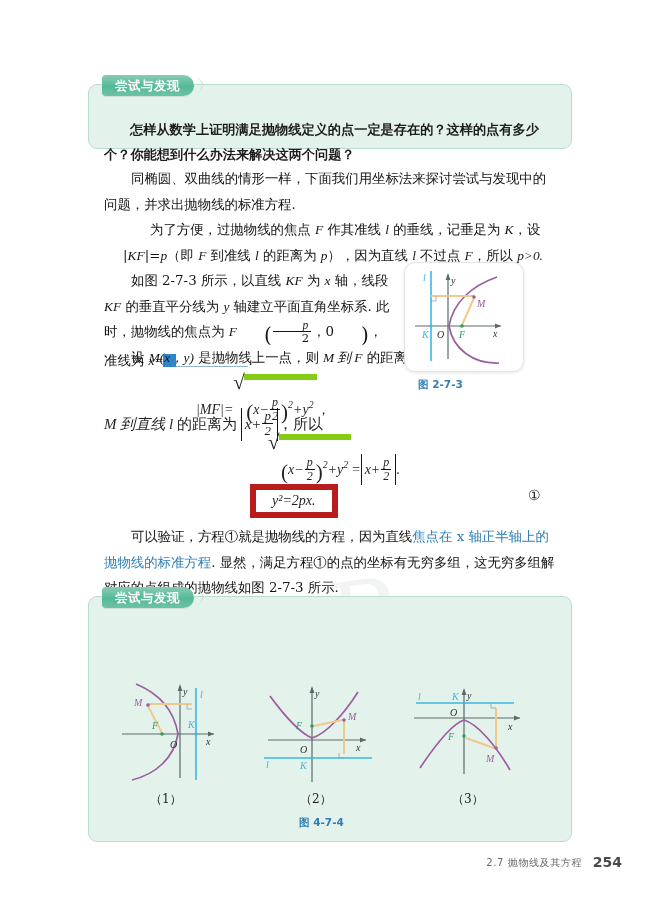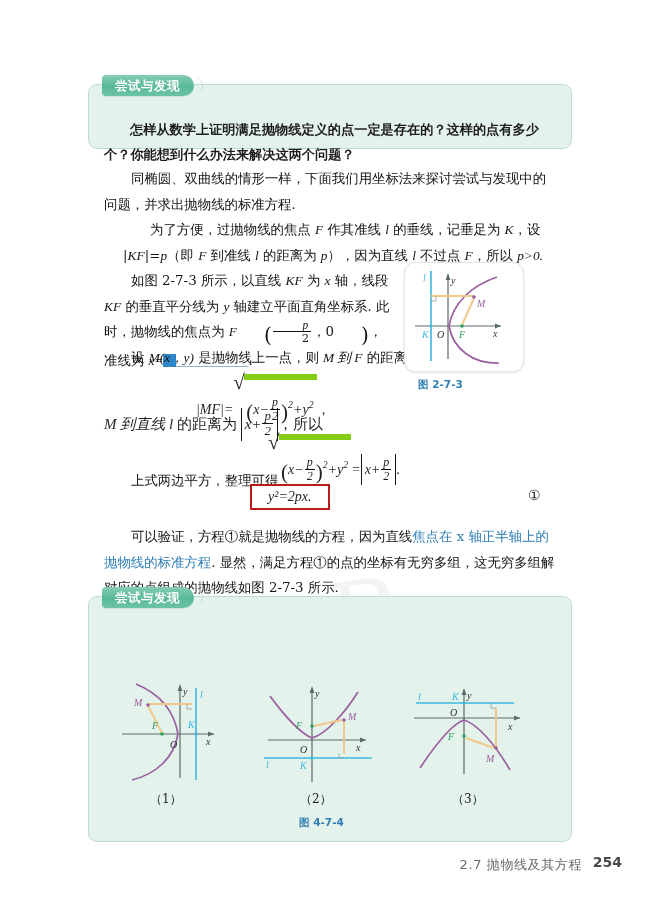--- a/index.html
+++ b/index.html
@@ -44,21 +44,21 @@
   .p5{left:104px;top:468px;width:452px;}
   .p6{left:104px;top:524px;width:452px;}
 
   
   .disp{position:absolute;font-family:"Liberation Serif","DejaVu Serif",serif;
         font-style:italic;font-size:14px;}
   .eq1{left:196px;top:374px;}
   .eq2{left:104px;top:408px;width:452px;font-style:normal;font-size:15px;}
   .eq3{left:268px;top:434px;}
 
-  .boxed{position:absolute;left:250px;top:484px;border:2px solid #b91c1c;
+  .boxed{position:absolute;left:250px;top:484px;border:6px solid #b91c1c;
          padding:3px 16px;font-style:italic;font-size:14px;background:#fff;
          font-family:"Liberation Serif",serif;}
   .circ1{position:absolute;left:528px;top:487px;font-size:14px;}
 
   
   .frac{display:inline-block;vertical-align:-0.48em;text-align:center;font-size:.86em;
         margin:0 1px;}
   .frac .n{display:block;line-height:1.04;border-bottom:1px solid #141414;padding:0 2px;}
   .frac .d{display:block;line-height:1.12;padding:0 2px;}
   .rad{display:inline-block;position:relative;padding-left:11px;}
@@ -88,21 +88,21 @@
   
   .sub{position:absolute;text-align:center;font-size:12px;
        font-family:"DejaVu Serif",serif;color:#1d1d1d;}
   .s1{left:150px;top:791px;}
   .s2{left:300px;top:791px;}
   .s3{left:452px;top:791px;}
 
   
   .footer{position:absolute;left:0;top:856px;width:658px;height:20px;}
   .frule{position:absolute;left:92px;top:0;width:474px;height:0;}
-  .fchap{position:absolute;right:76px;top:0;font-size:13px;color:#6b6b6b;
+  .fchap{position:absolute;right:76px;top:0;font-size:10px;color:#6b6b6b;
          font-family:"DejaVu Sans","Liberation Sans",sans-serif;letter-spacing:.6px;}
   .fnum{position:absolute;right:36px;top:-2px;font-size:14px;color:#4a4a4a;
         font-weight:bold;font-family:"DejaVu Sans","Liberation Sans",sans-serif;}
 
   
   .wm{position:absolute;left:330px;top:560px;font-size:96px;color:rgba(120,150,135,.10);
       font-family:"DejaVu Serif",serif;transform:rotate(-8deg);pointer-events:none;
       user-select:none;}
   svg{display:block;}
 </style>
@@ -136,21 +136,20 @@
   </div>
 
   <div class="disp eq2">
     <span class="ital">M 到直线 </span><span class="ital">l</span><span> 的距离为 </span><span class="bar ital">x+<span class="frac"><span class="n">p</span><span class="d">2</span></span></span><span>，所以</span>
   </div>
 
   <div class="disp eq3">
     <span class="rad"><span class="radbody"><span class="par">(</span>x−<span class="frac"><span class="n">p</span><span class="d">2</span></span><span class="par">)</span><span class="sup">2</span>+y<span class="sup">2</span></span></span>=<span class="bar">x+<span class="frac"><span class="n">p</span><span class="d">2</span></span></span><span style="font-style:normal">.</span>
   </div>
 
-  <div class="p p5 ind">上式两边平方，整理可得</div>
 
   <div class="boxed">y²=2px.</div>
   <div class="circ1">①</div>
 
   <div class="p p6 ind">
     <span>可以验证，方程①就是抛物线的方程，因为直线</span><span class="blue">焦点在 x 轴正半轴上的抛物线的标准方程</span><span>. 显然，满足方程①的点的坐标有无穷多组，这无穷多组解对应的点组成的抛物线如图 2-7-3 所示.</span>
   </div>
 
   <div class="figcard">
     <svg width="118" height="108" viewBox="0 0 118 108">

